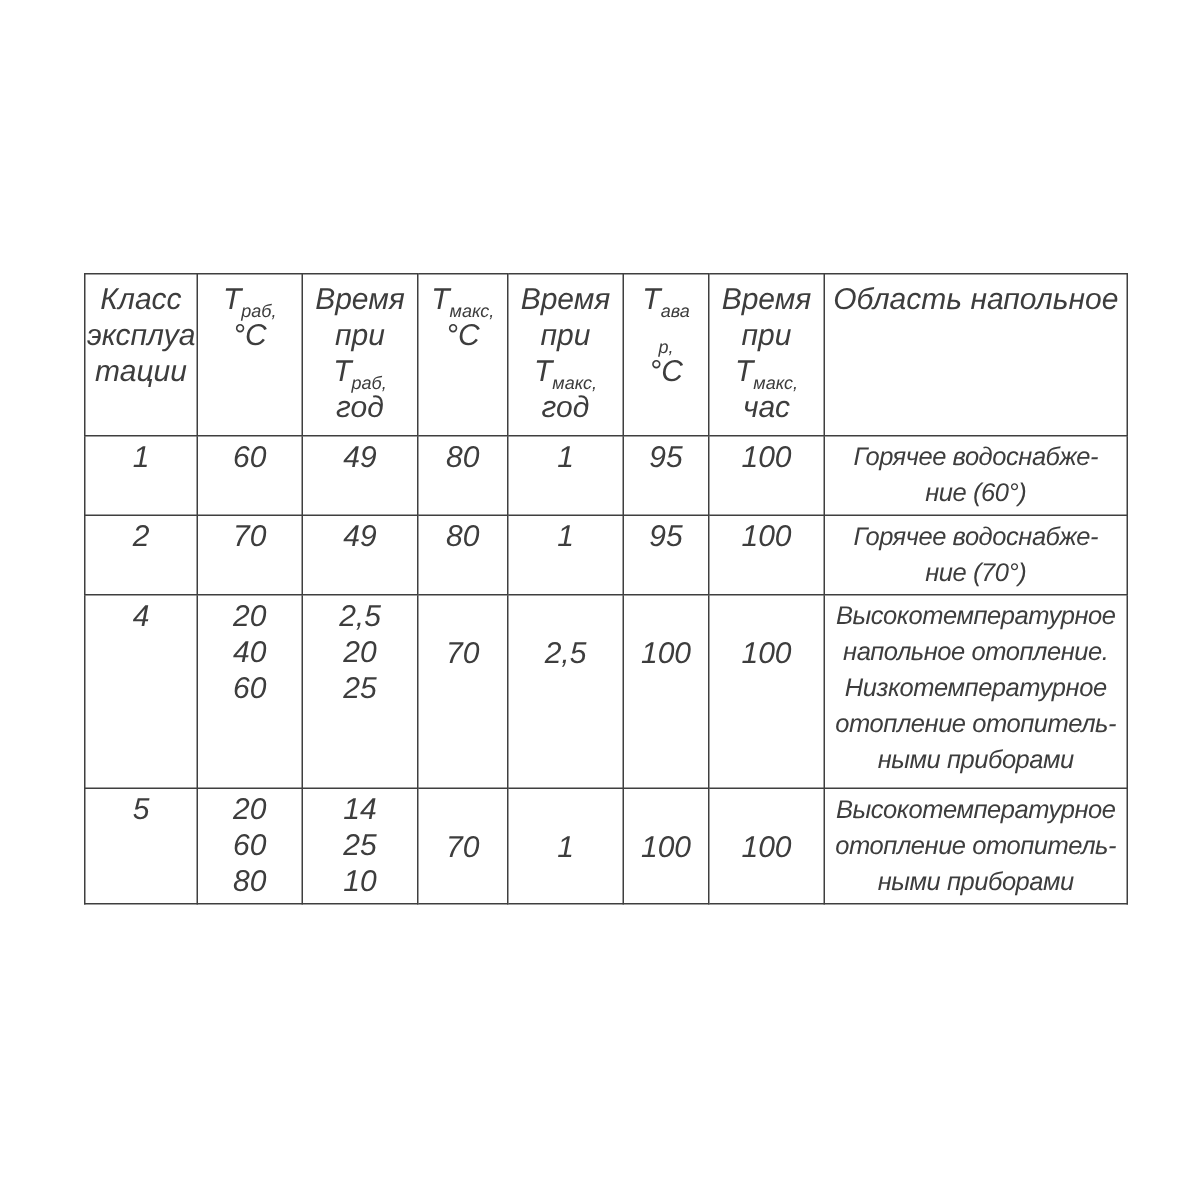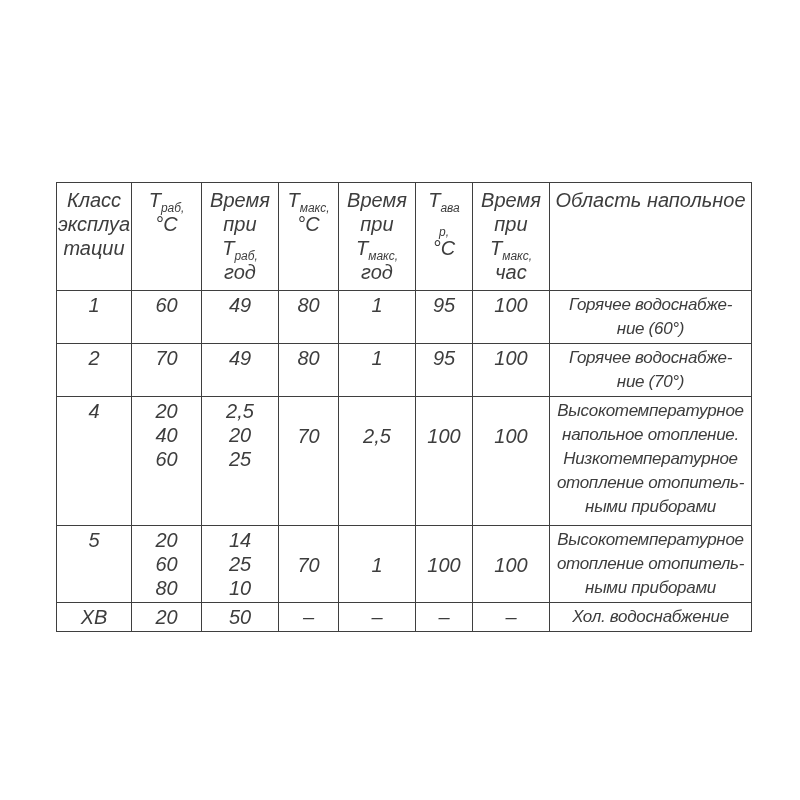--- a/index.html
+++ b/index.html
@@ -134,25 +134,15 @@
 25
 10</td>
         <td class="pre mid">70</td>
         <td class="pre mid">1</td>
         <td class="pre mid">100</td>
         <td class="pre mid">100</td>
         <td class="pre app">Высокотемпературное
 отопление отопитель-
 ными приборами</td>
       </tr>
-      <tr>
-        <td class="pre">ХВ</td>
-        <td class="pre">20</td>
-        <td class="pre">50</td>
-        <td class="pre">–</td>
-        <td class="pre">–</td>
-        <td class="pre">–</td>
-        <td class="pre">–</td>
-        <td class="pre app">Хол. водоснабжение</td>
-      </tr>
     </tbody>
   </table>
 </div>
 
 </body></html>

